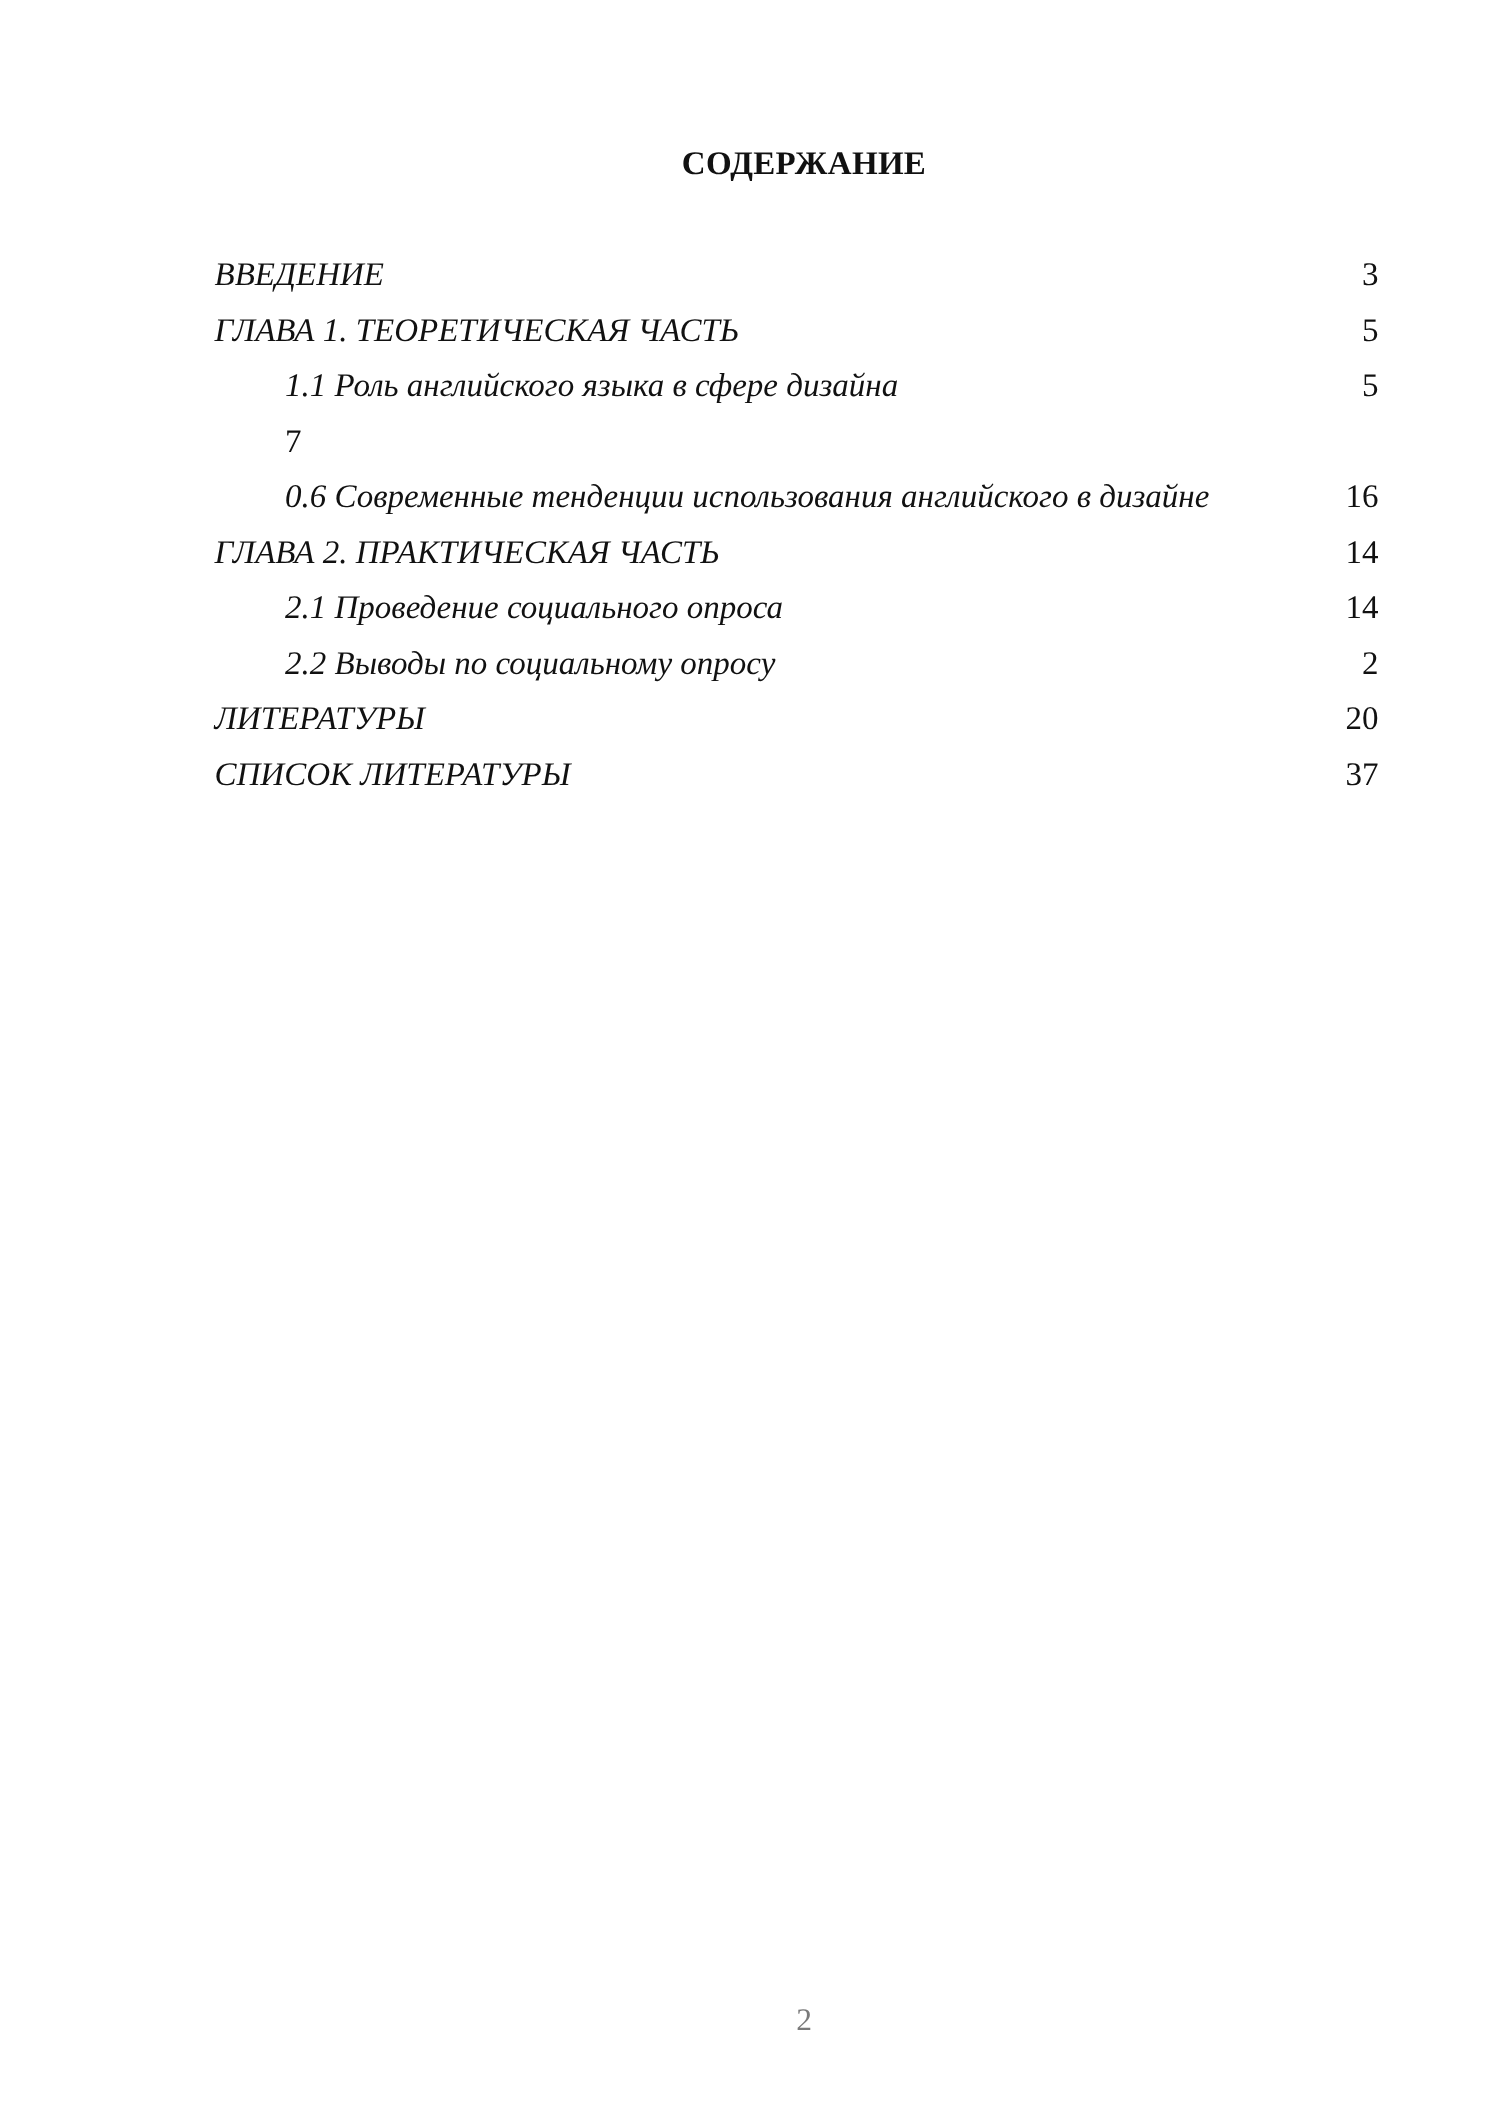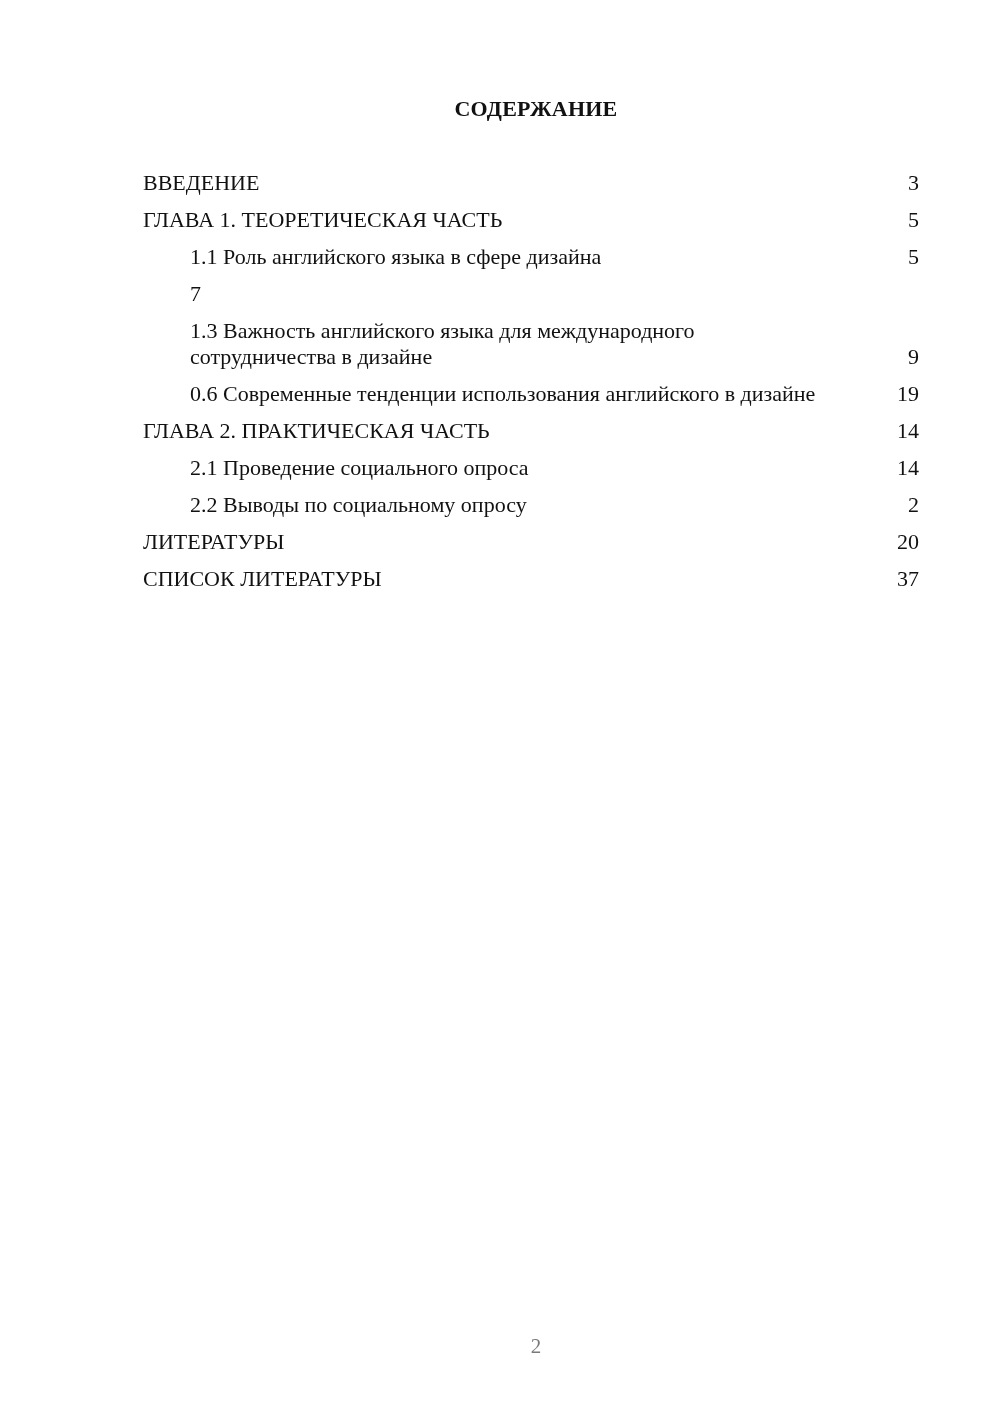--- a/index.html
+++ b/index.html
@@ -13,21 +13,21 @@
       text-align: center; font-weight: bold; font-size: 22px; letter-spacing: 0.2px;
     }
     .toc { position: absolute; left: 143px; top: 170px; width: 776px; }
     .row {
       position: relative; display: flex; align-items: flex-end;
       justify-content: space-between;
       font-size: 22px; line-height: 26px;
     }
     .row.top { margin-bottom: 11px; }
     .row.sub { padding-left: 47px; margin-bottom: 11px; align-items: flex-end; }
-    .row .label { flex: 1; padding-right: 60px; }
+    .row .label { flex: 1; padding-right: 60px; font-style: italic; }
     .row .page { text-align: right; white-space: nowrap; }
     .pagenum {
       position: absolute; top: 1334px; left: 0; width: 1072px;
       text-align: center; font-size: 21px; color: #7a7a7a;
     }
   </style>
 </head>
 <body>
 
 <div class="title">СОДЕРЖАНИЕ</div>
@@ -42,26 +42,22 @@
     <span class="page">5</span>
   </div>
   <div class="row sub">
     <span class="label">1.1 Роль английского языка в сфере дизайна</span>
     <span class="page">5</span>
   </div>
   <div class="row sub">
     <span class="page">7</span>
   </div>
   <div class="row sub">
-    <span class="label" style="max-width:600px">1.3 Важность английского языка для международного сотрудничества в дизайне</span>
-    <span class="page">9</span>
-  </div>
-  <div class="row sub">
     <span class="label" style="max-width:640px">0.6 Современные тенденции использования английского в дизайне</span>
-    <span class="page">19</span>
+    <span class="page">16</span>
   </div>
   <div class="row top">
     <span class="label">ГЛАВА 2. ПРАКТИЧЕСКАЯ ЧАСТЬ</span>
     <span class="page">14</span>
   </div>
   <div class="row sub">
     <span class="label">2.1 Проведение социального опроса</span>
     <span class="page">14</span>
   </div>
   <div class="row sub">

